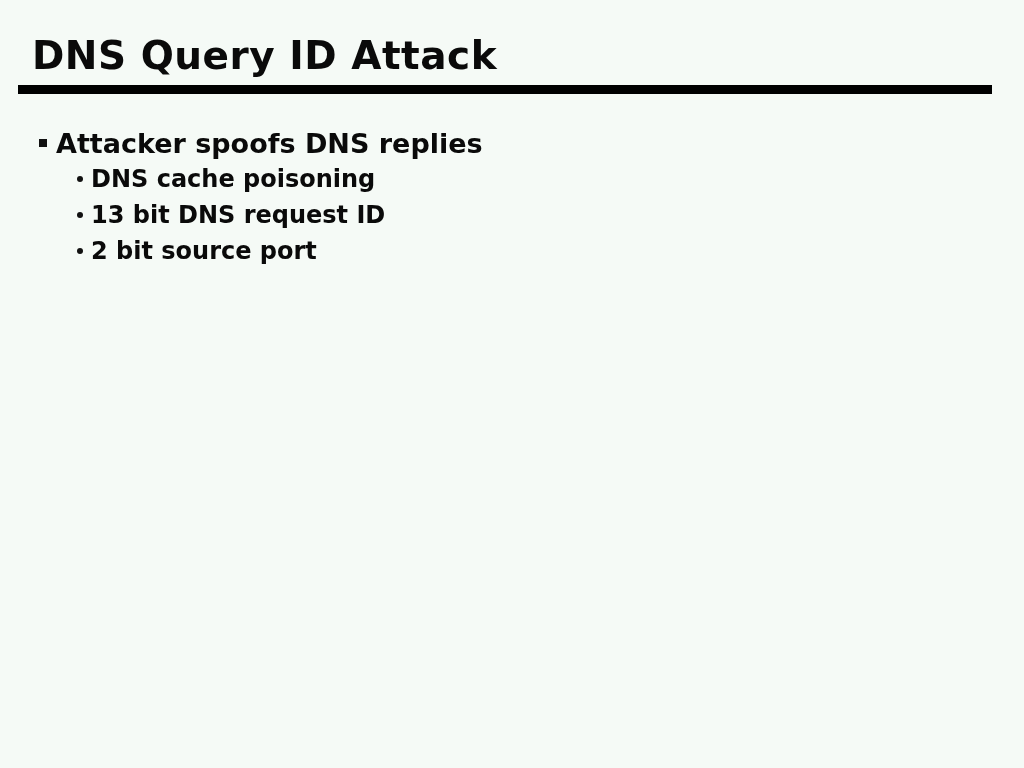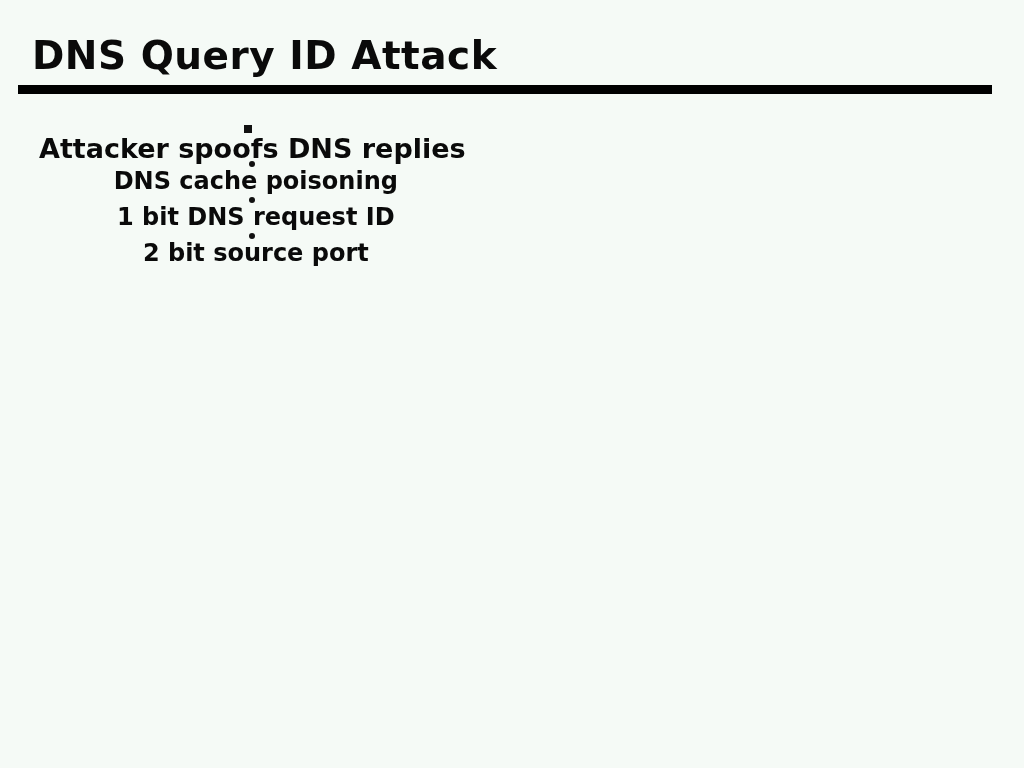--- a/index.html
+++ b/index.html
@@ -38,29 +38,28 @@
     left: 0;
     top: 125px;
     display: flex;
     flex-direction: column;
   }
   .bullet-row {
     display: flex;
     align-items: center;
     height: 36px;
     white-space: nowrap;
-    flex-direction: column;
   }
   .bullet-row.lvl1 {
     padding-left: 39px;
     font-size: 27px;
     font-weight: 600;
   }
   .bullet-row.lvl2 {
-    padding-left: 46px;
+    padding-left: 77px;
     font-size: 24px;
     font-weight: 600;
   }
   .marker {
     flex: 0 0 auto;
     background: #111111;
     display: inline-block;
   }
   .lvl1 .marker {
     width: 8px;
@@ -94,21 +93,21 @@
     </div>
 
     <div class="bullet-row lvl2">
       <span class="marker"></span>
       <span class="bullet-text">DNS cache poisoning</span>
     </div>
 
 
     <div class="bullet-row lvl2">
       <span class="marker"></span>
-      <span class="bullet-text">1 bit DNS request ID</span>
+      <span class="bullet-text">13 bit DNS request ID</span>
     </div>
 
     <div class="bullet-row lvl2">
       <span class="marker"></span>
       <span class="bullet-text">2 bit source port</span>
     </div>
 
   </div>
 </div>
 

